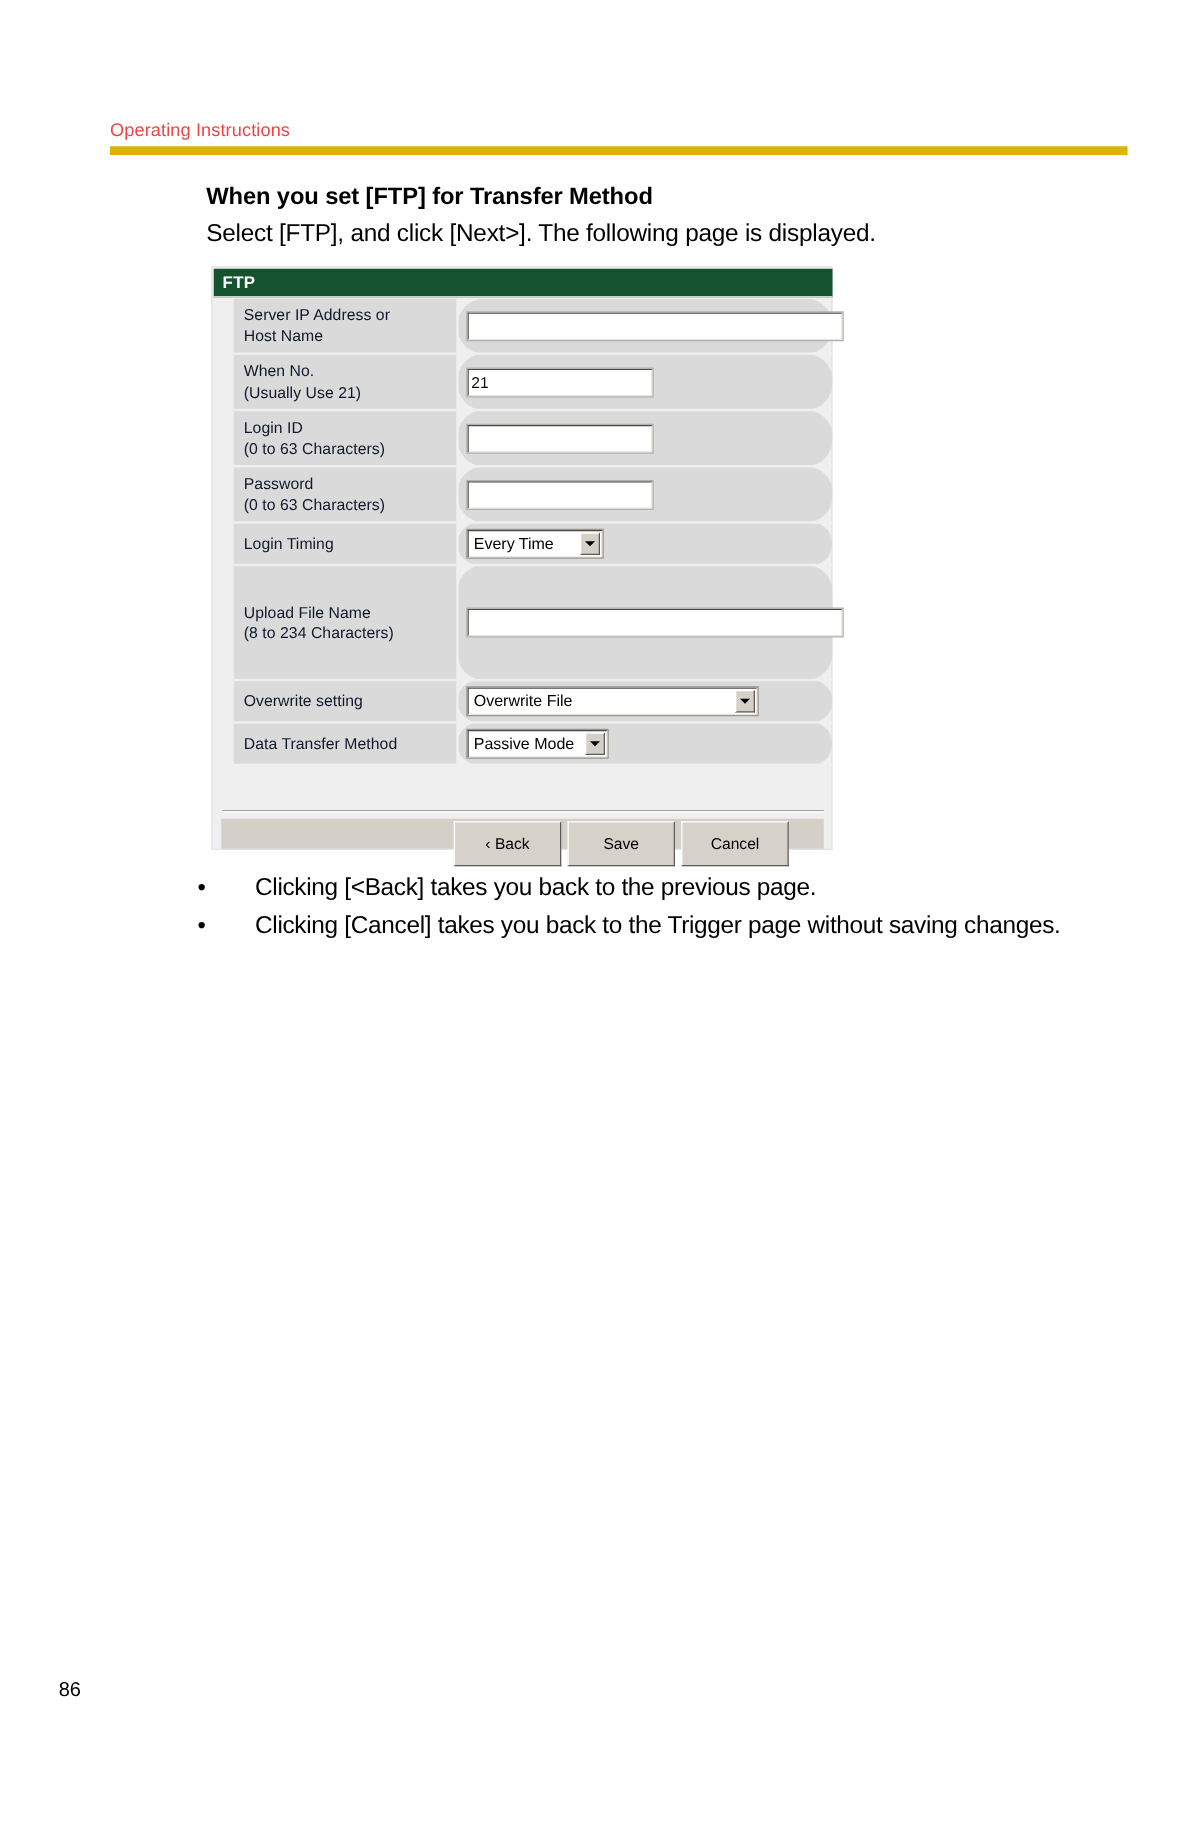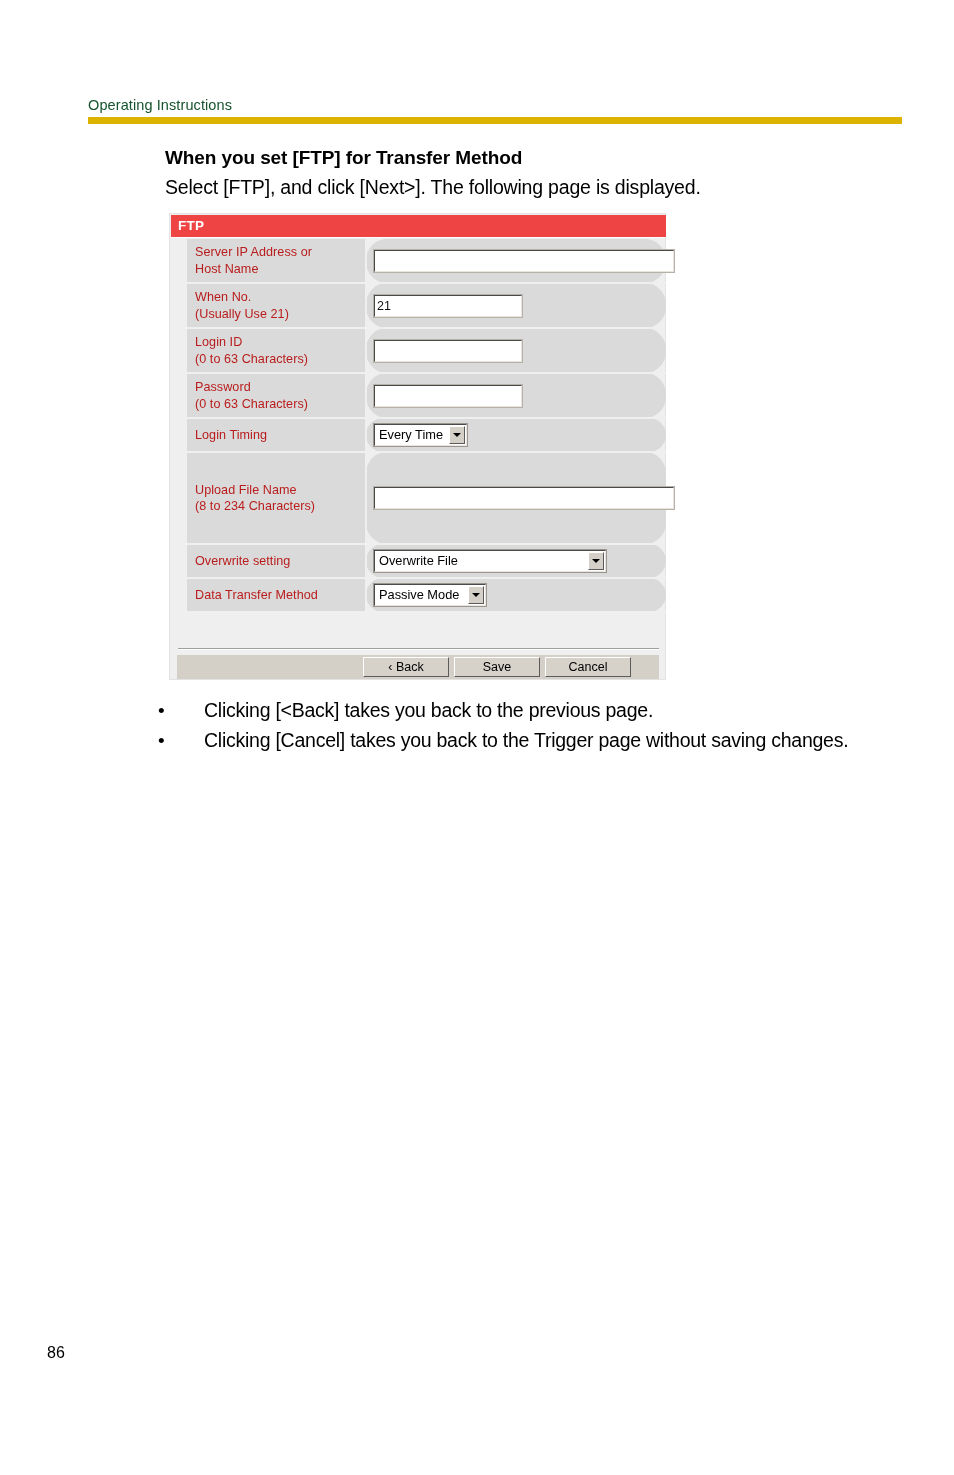--- a/index.html
+++ b/index.html
@@ -16,21 +16,21 @@
     overflow: hidden;
   }
 
   
   .running-head {
     position: absolute;
     left: 88px;
     top: 96px;
     font-size: 14.5px;
     line-height: 18px;
-    color: #14532d;
+    color: #ef4444;
     letter-spacing: 0.1px;
   }
   .gold-rule {
     position: absolute;
     left: 88px;
     top: 117px;
     width: 814px;
     height: 7px;
     background: #dcb300;
   }
@@ -64,21 +64,21 @@
     background: #efefef;
     box-sizing: border-box;
     border: 1px solid #e3e3e3;
   }
   .shot-titlebar {
     position: absolute;
     left: 1px;
     top: 1px;
     width: 495px;
     height: 23px;
-    background: #ef4444;
+    background: #14532d;
     box-sizing: border-box;
     border-bottom: 1px solid #ffffff;
   }
   .shot-titlebar .tb-text {
     position: absolute;
     left: 7px;
     top: 3px;
     color: #ffffff;
     font-size: 13.5px;
     font-weight: bold;
@@ -99,21 +99,21 @@
     border-bottom: 2px solid #efefef;
     vertical-align: middle;
     padding: 0;
   }
   .form-table td.lab {
     width: 170px;
     border-right: 2px solid #efefef;
     padding: 5px 0 5px 8px;
     font-size: 12.6px;
     line-height: 16.5px;
-    color: #b91c1c;
+    color: #0f172a;
     letter-spacing: 0.05px;
   }
   .form-table td.ctl {
     padding: 5px 0 5px 7px;
     border-radius: 21px;
   }
 
   .row-tall td.lab,
   .row-tall td.ctl { height: 80px; }
 
@@ -178,21 +178,21 @@
   .sel .sel-arrow::after {
     content: "";
     position: absolute;
     left: 3px;
     top: 6px;
     width: 0; height: 0;
     border-left: 4px solid transparent;
     border-right: 4px solid transparent;
     border-top: 4px solid #000000;
   }
-  .sel-narrow { width: 93px; }
+  .sel-narrow { width: 108px; }
   .sel-narrowb { width: 112px; }
   .sel-wide   { width: 232px; }
 
   
   .divider {
     position: absolute;
     left: 8px;
     top: 434px;
     width: 481px;
     height: 2px;
@@ -204,21 +204,21 @@
     position: absolute;
     left: 7px;
     top: 441px;
     width: 482px;
     height: 24px;
     background: #d4d0c8;
   }
   .btn {
     position: absolute;
     top: 2px;
-    height: 20px;
+    height: 36px;
     background: #d6d2ca;
     border-top: 1px solid #ffffff;
     border-left: 1px solid #ffffff;
     border-right: 1px solid #5c5c5c;
     border-bottom: 1px solid #5c5c5c;
     box-sizing: border-box;
     font-family: "Liberation Sans", sans-serif;
     font-size: 12.5px;
     line-height: 18px;
     text-align: center;

